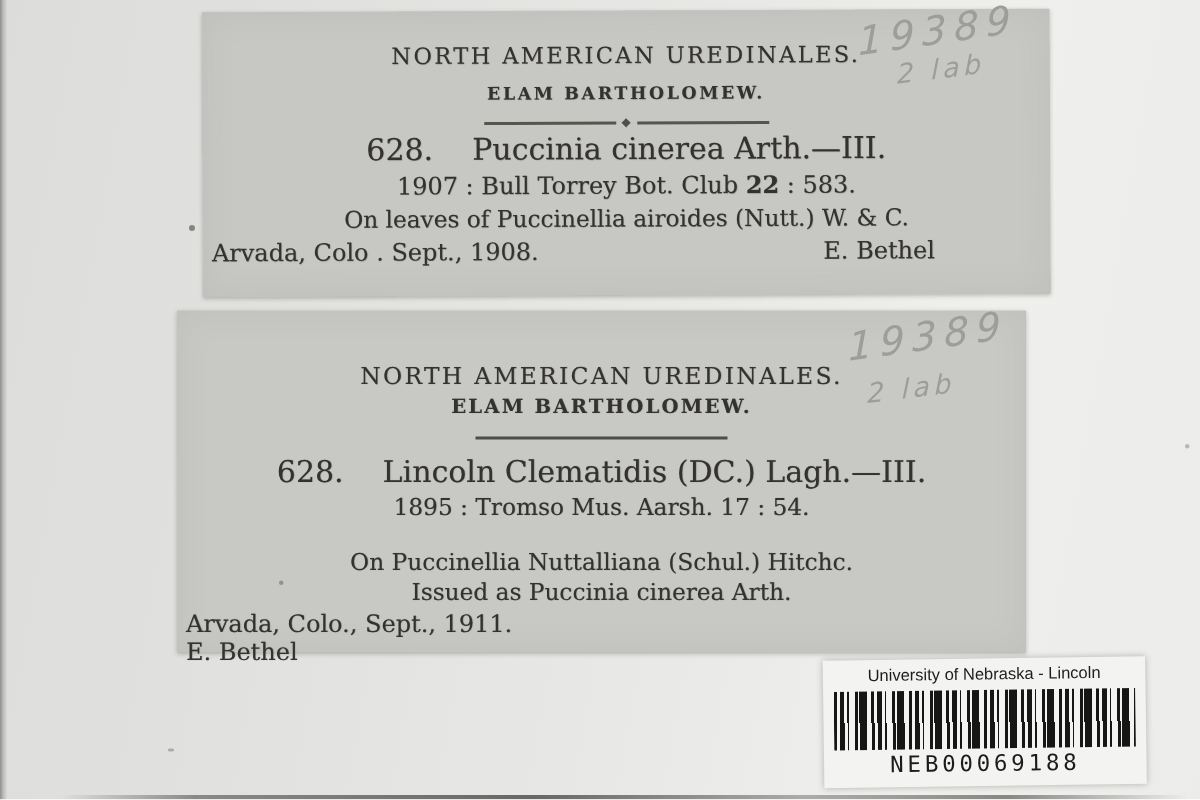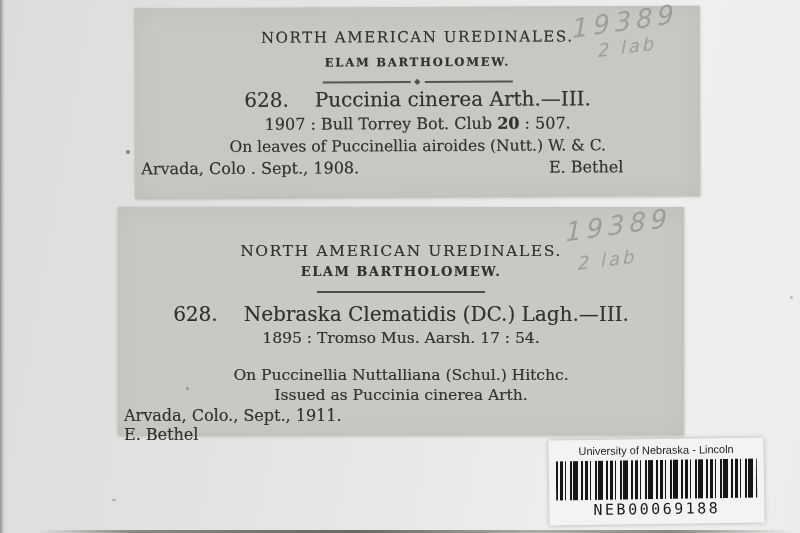--- a/index.html
+++ b/index.html
@@ -94,42 +94,42 @@
       <span class="rule"></span>
       <span class="gem">◆</span>
       <span class="rule"></span>
     </div>
 
     <div class="centered species-row print" style="top:80px">
       <span class="cat-num">628.</span><span>Puccinia cinerea Arth.—III.</span>
     </div>
 
     <div class="centered citation print" style="top:107px">
-      <span>1907 : Bull Torrey Bot. Club </span><b>20</b><span> : 507.</span>
+      <span>1907 : Bull Torrey Bot. Club </span><b>22</b><span> : 583.</span>
     </div>
 
     <div class="centered small-line print" style="top:130px">On leaves of Puccinellia airoides (Nutt.) W. &amp; C.</div>
 
     <div class="bottom-row print" style="top:151px">
       <span>Arvada, Colo . Sept., 1908.</span>
       <span>E. Bethel</span>
     </div>
   </div>
 
   <div id="label-bottom" class="paper-label">
     <div class="handwriting hw-num">19389</div>
     <div class="handwriting hw-note">2 lab</div>
 
     <div class="centered series print" style="top:35px">NORTH AMERICAN UREDINALES.</div>
     <div class="centered author-line print" style="top:57px">ELAM BARTHOLOMEW.</div>
 
     <div class="plain-rule" style="top:84px"></div>
 
     <div class="centered species-row print" style="top:95px">
-      <span class="cat-num">628.</span><span>Nebraska Clematidis (DC.) Lagh.—III.</span>
+      <span class="cat-num">628.</span><span>Lincoln Clematidis (DC.) Lagh.—III.</span>
     </div>
 
     <div class="centered small-line print" style="top:122px">1895 : Tromso Mus. Aarsh. 17 : 54.</div>
     <div class="centered small-line print" style="top:159px">On Puccinellia Nuttalliana (Schul.) Hitchc.</div>
     <div class="centered small-line print" style="top:179px">Issued as Puccinia cinerea Arth.</div>
 
     <div class="bottom-row print" style="top:199px">
       <span>Arvada, Colo., Sept., 1911.</span>
       <span>E. Bethel</span>
     </div>

